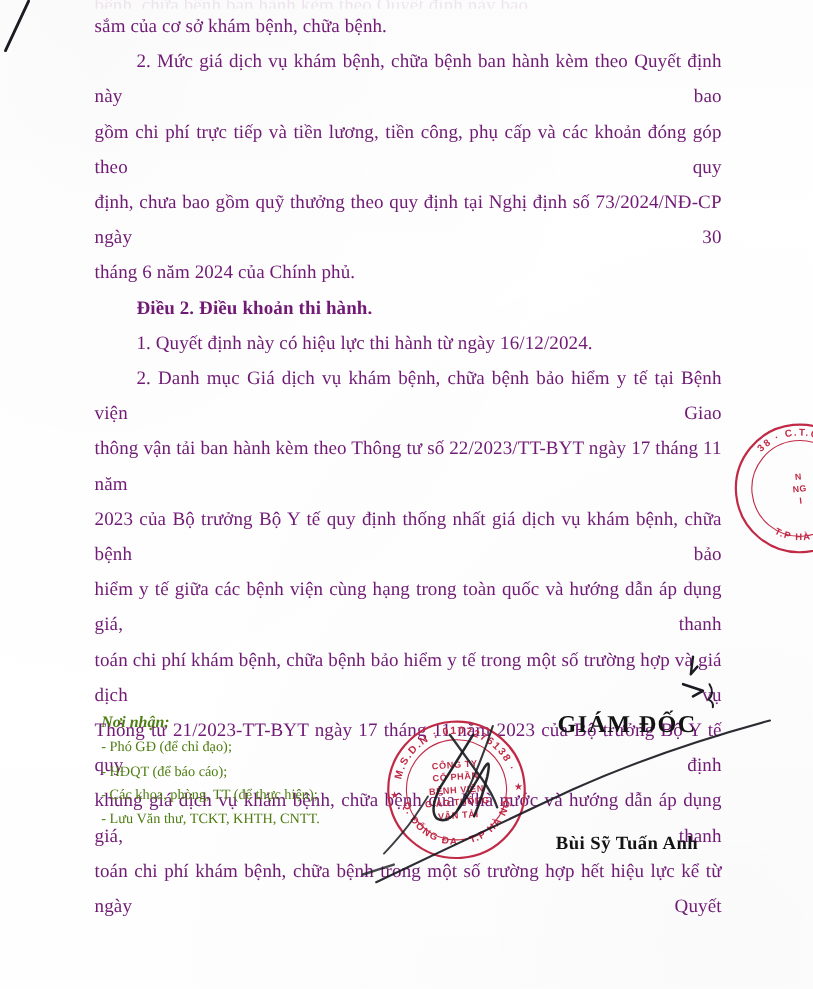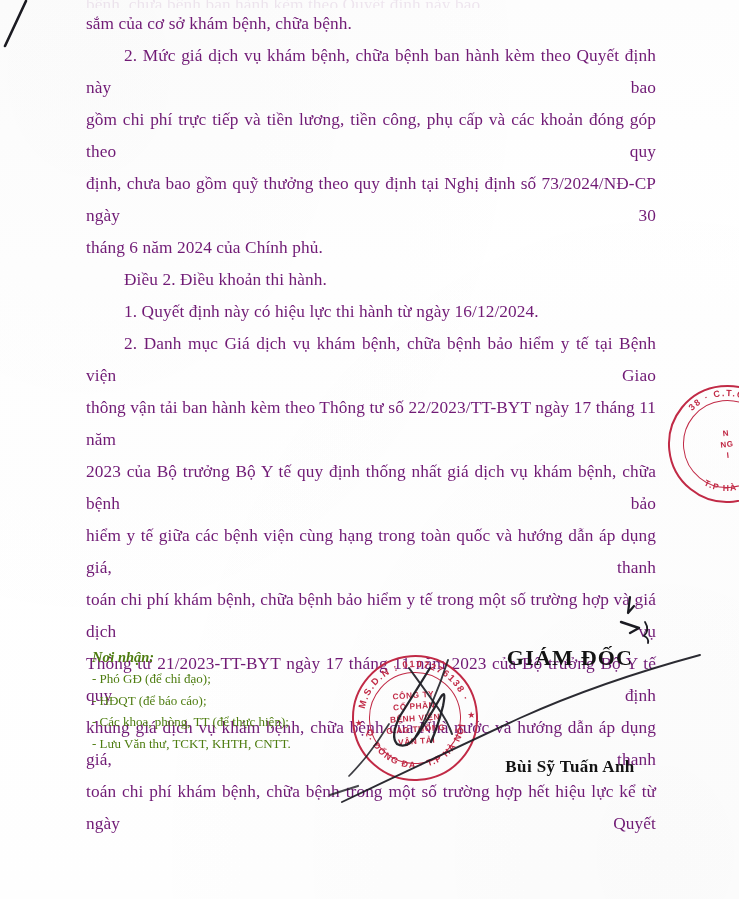--- a/index.html
+++ b/index.html
@@ -42,21 +42,21 @@
     color: #701a75;
     white-space: nowrap;
     letter-spacing: 0.1px;
   }
   .ln.just {
     white-space: normal;
     text-align: justify;
     text-align-last: justify;
   }
   .ln.bold {
-    font-weight: normal;
+    font-weight: bold;
   }
   .ln.indent {
     text-indent: 38px;
   }
   .ln.cut-top {
     opacity: 0.10;
     height: 8px;
     overflow: hidden;
     line-height: 10px;
   }

